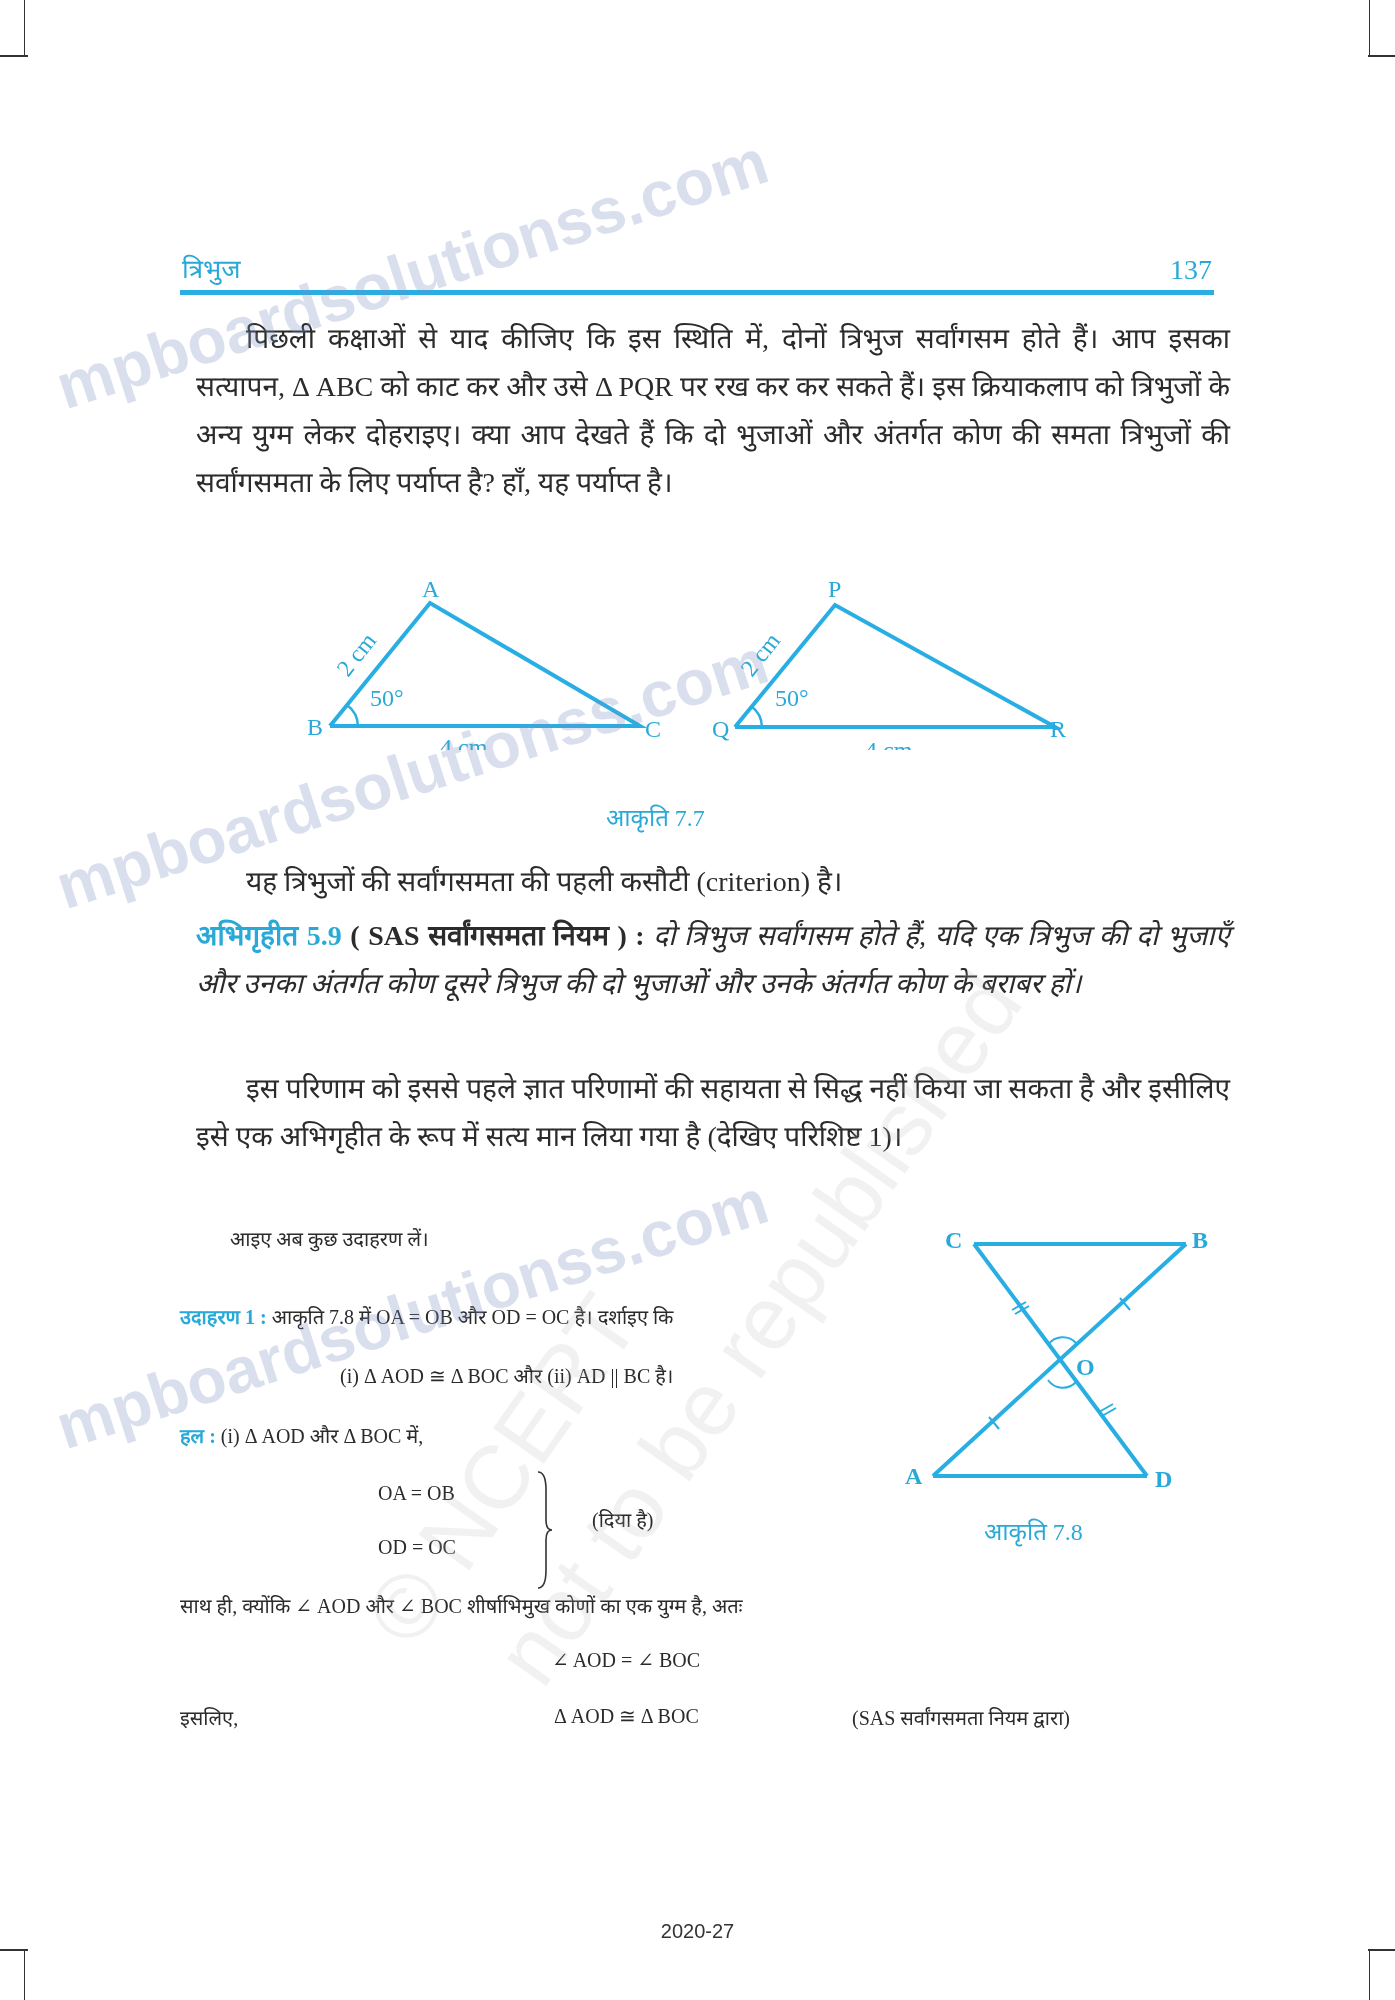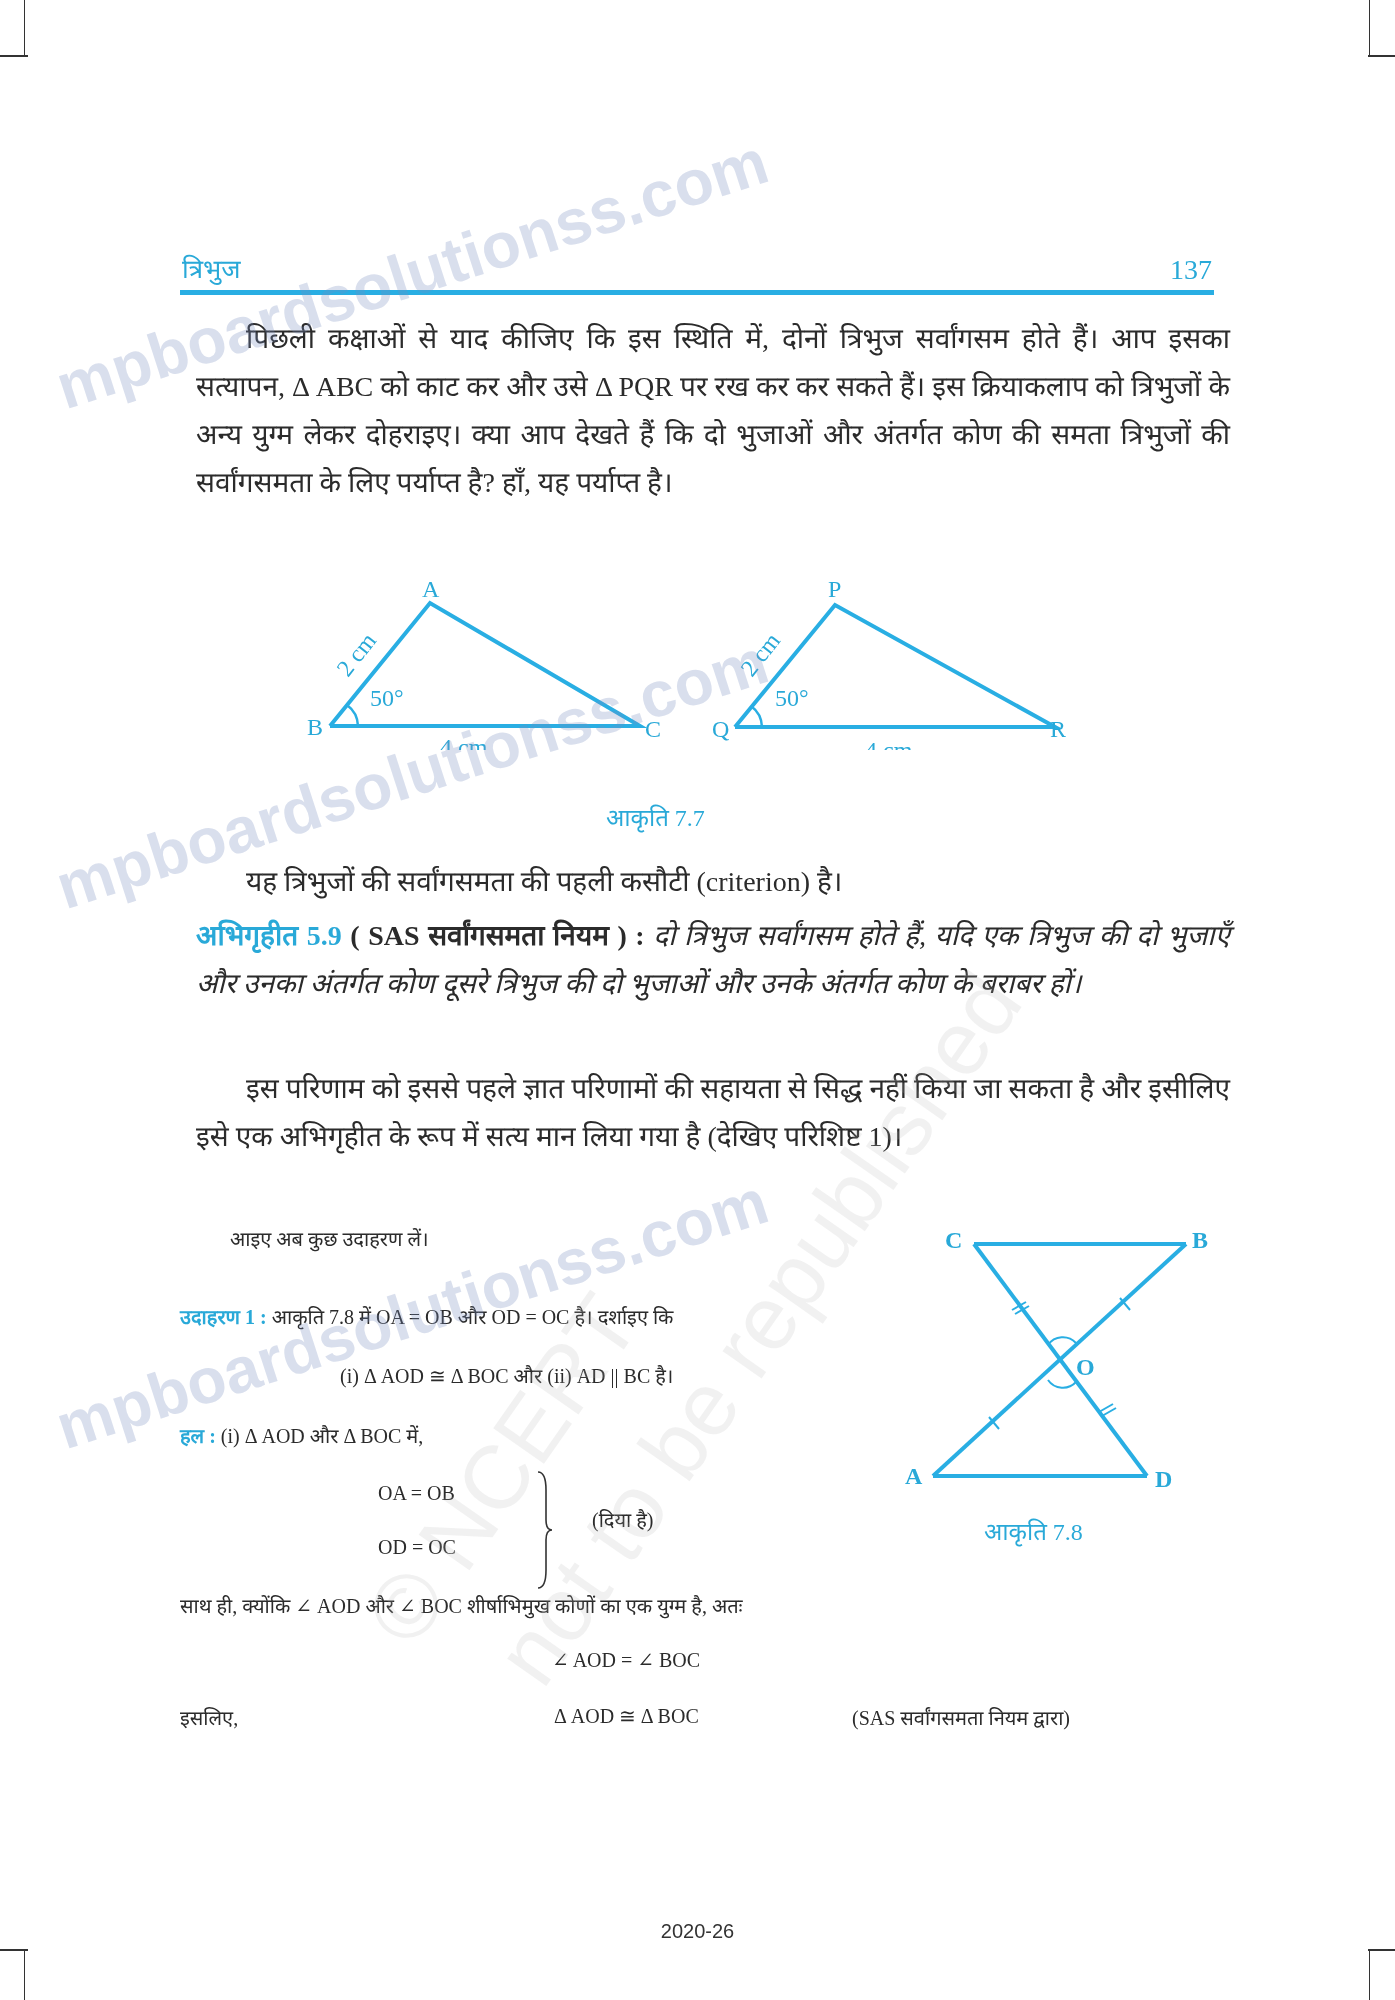--- a/index.html
+++ b/index.html
@@ -125,13 +125,13 @@
   </g>
 </svg>
 <div class="fig-cap" style="left:984px;top:1514px;">आकृति  7.8</div>
 
 <div class="wm" style="left:70px;top:350px;font-size:64px;transform:rotate(-18deg);"><span>mpboardsolutionss.com</span></div>
 <div class="wm" style="left:70px;top:850px;font-size:64px;transform:rotate(-18deg);"><span>mpboardsolutionss.com</span></div>
 <div class="wm" style="left:70px;top:1390px;font-size:64px;transform:rotate(-18deg);"><span>mpboardsolutionss.com</span></div>
 <div class="wm2" style="left:430px;top:1560px;font-size:90px;transform:rotate(-55deg);"><span>© NCERT</span></div>
 <div class="wm2" style="left:560px;top:1600px;font-size:90px;transform:rotate(-55deg);"><span>not to be republished</span></div>
 
-<div class="footer">2020-26</div>
+<div class="footer">2020-27</div>
 
 </body></html>

